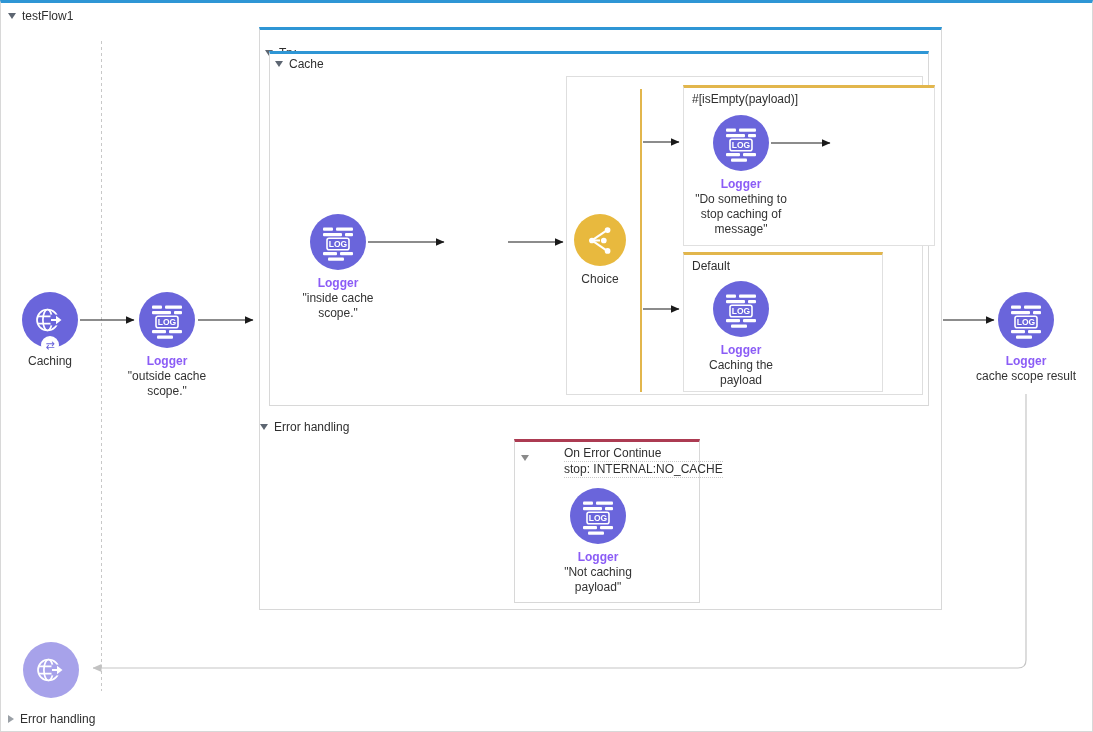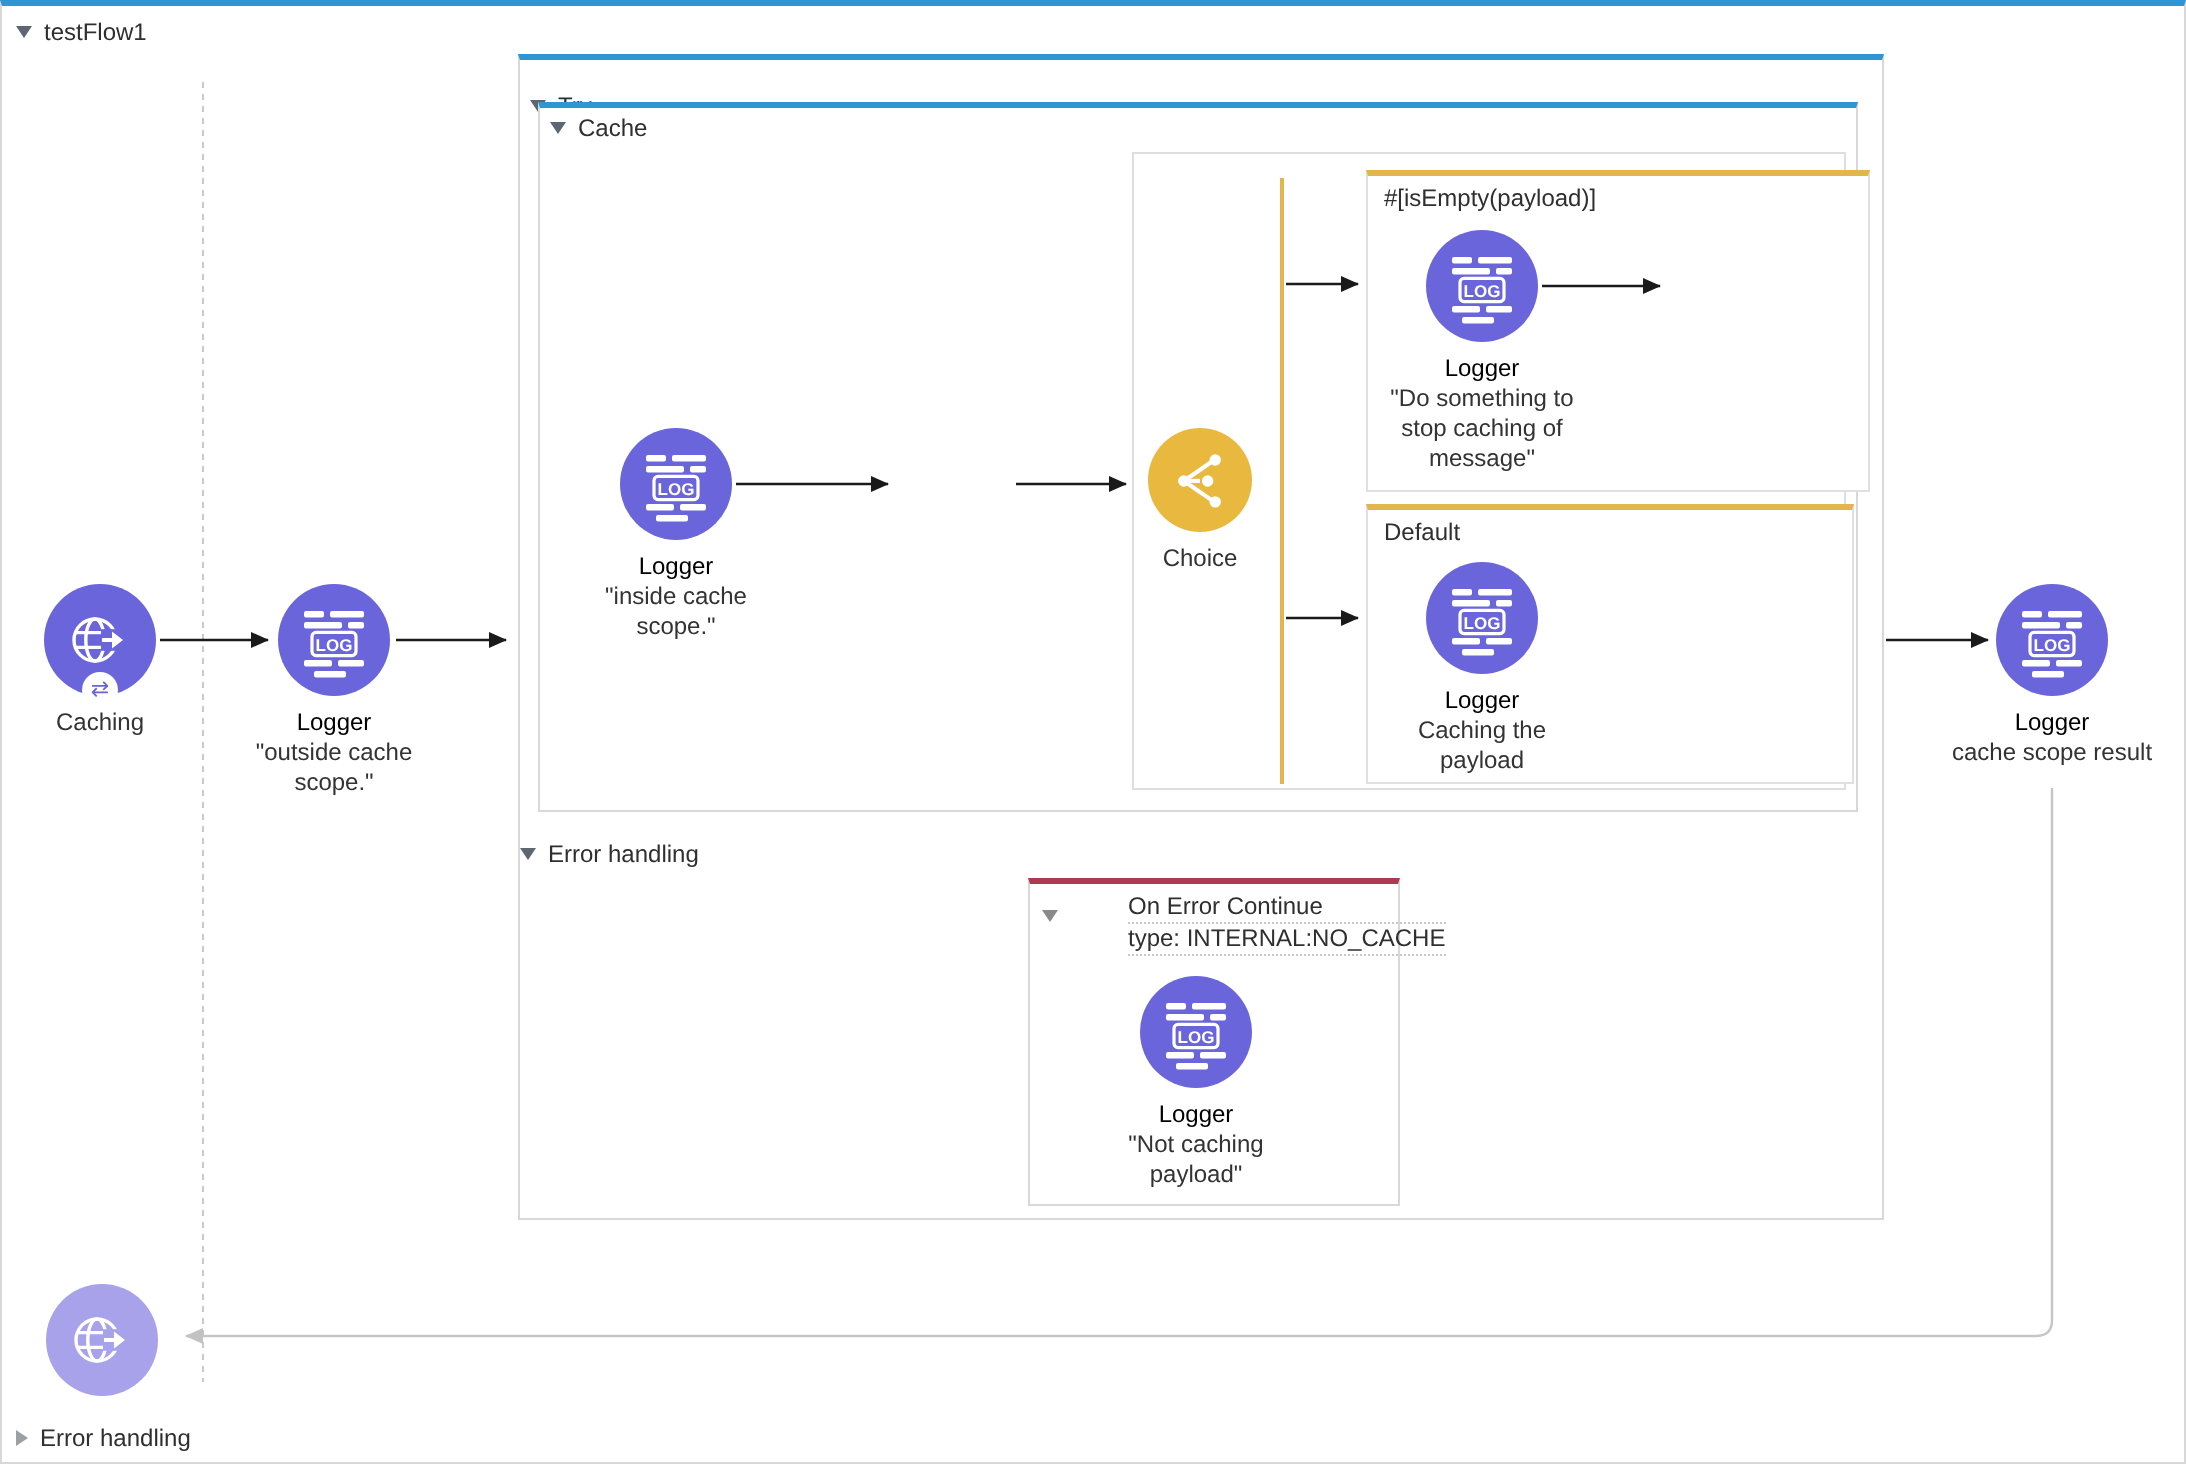--- a/index.html
+++ b/index.html
@@ -28,21 +28,21 @@
   .node{position:absolute;z-index:3;text-align:center;}
   .circle{width:56px;height:56px;border-radius:50%;margin:0 auto 6px auto;position:relative;
           display:flex;align-items:center;justify-content:center;}
   .circle.small{width:52px;height:52px;}
   .purple{background:var(--purple,#6a65db);}
   .faded{background:var(--purple-faded,#a7a2ea);}
   .gold{background:var(--gold,#e8b93e);}
   .red{background:var(--red,#d64057);}
   .purple svg .bgfill{fill:var(--purple,#6a65db);}
   .faded svg .bgfill{fill:var(--purple-faded,#a7a2ea);}
-  .tlabel{color:#000000;line-height:15px;}
+  .tlabel{color:#8b5cf6;line-height:15px;font-weight:bold;}
   .dlabel{color:#333;line-height:15px;}
   .badge{position:absolute;left:50%;margin-left:-9px;top:44px;width:18px;height:18px;border-radius:50%;
          background:#fff;color:var(--purple,#6a65db);font-size:11px;line-height:18px;text-align:center;}
   
   .overlay{position:absolute;left:0;top:0;z-index:2;pointer-events:none;}
   .alink{stroke:#1a1a1a;stroke-width:1.2;fill:none;}
   .graylink{stroke:#c6c6c6;stroke-width:1.2;fill:none;}
   .dashline{stroke:#c8c8c8;stroke-width:1;stroke-dasharray:3,3;}
   .rail{stroke:var(--yellow,#e2b64c);stroke-width:2;}
 </style>
@@ -73,30 +73,30 @@
       <span>Cache</span>
     </div>
   </div>
 
   <div class="box plainbox" style="left:565px;top:73px;width:357px;height:319px;"></div>
 
   <div class="box branch" style="left:682px;top:82px;width:252px;height:161px;">
     <div class="branch-label">#[isEmpty(payload)]</div>
   </div>
 
-  <div class="box branch" style="left:682px;top:249px;width:244px;height:140px;">
+  <div class="box branch" style="left:682px;top:249px;width:200px;height:140px;">
     <div class="branch-label">Default</div>
   </div>
 
   <div class="box onerror" style="left:513px;top:436px;width:186px;height:164px;">
     <div class="oe-head" style="left:6px;top:4px;">
       <span class="tri-d" style="margin-top:9px;border-top-color:#8a8a8a;"></span>
       <span class="oe-lines">
         <span class="oe-line">On Error Continue</span>
-        <span class="oe-line">type: INTERNAL:NO_CACHE</span>
+        <span class="oe-line">stop: INTERNAL:NO_CACHE</span>
       </span>
     </div>
   </div>
 
   <svg class="overlay" width="1093" height="732">
     <defs>
       <marker id="ah" markerWidth="9" markerHeight="8" refX="8.5" refY="4" orient="auto" markerUnits="userSpaceOnUse">
         <path d="M0,0 L9,4 L0,8 Z" fill="#1a1a1a"></path>
       </marker>
       <marker id="ahg" markerWidth="9" markerHeight="8" refX="8.5" refY="4" orient="auto" markerUnits="userSpaceOnUse">

